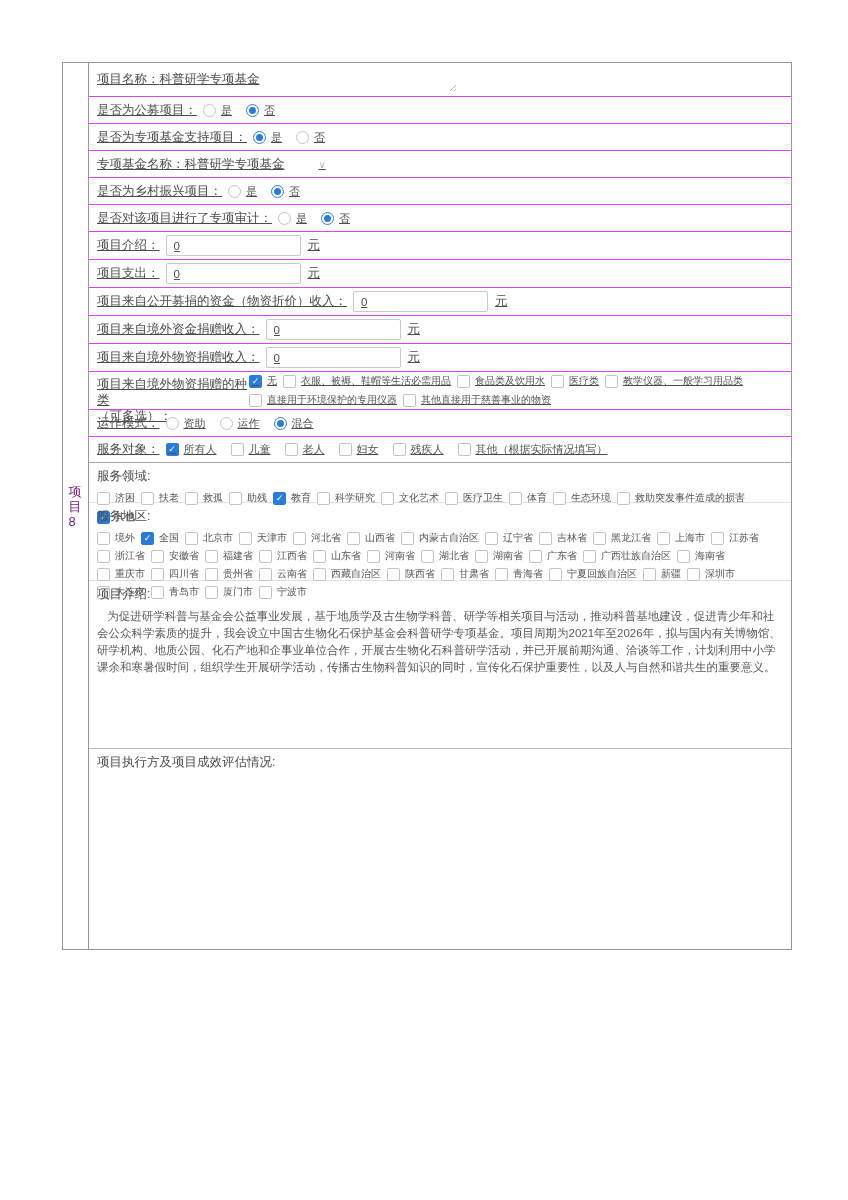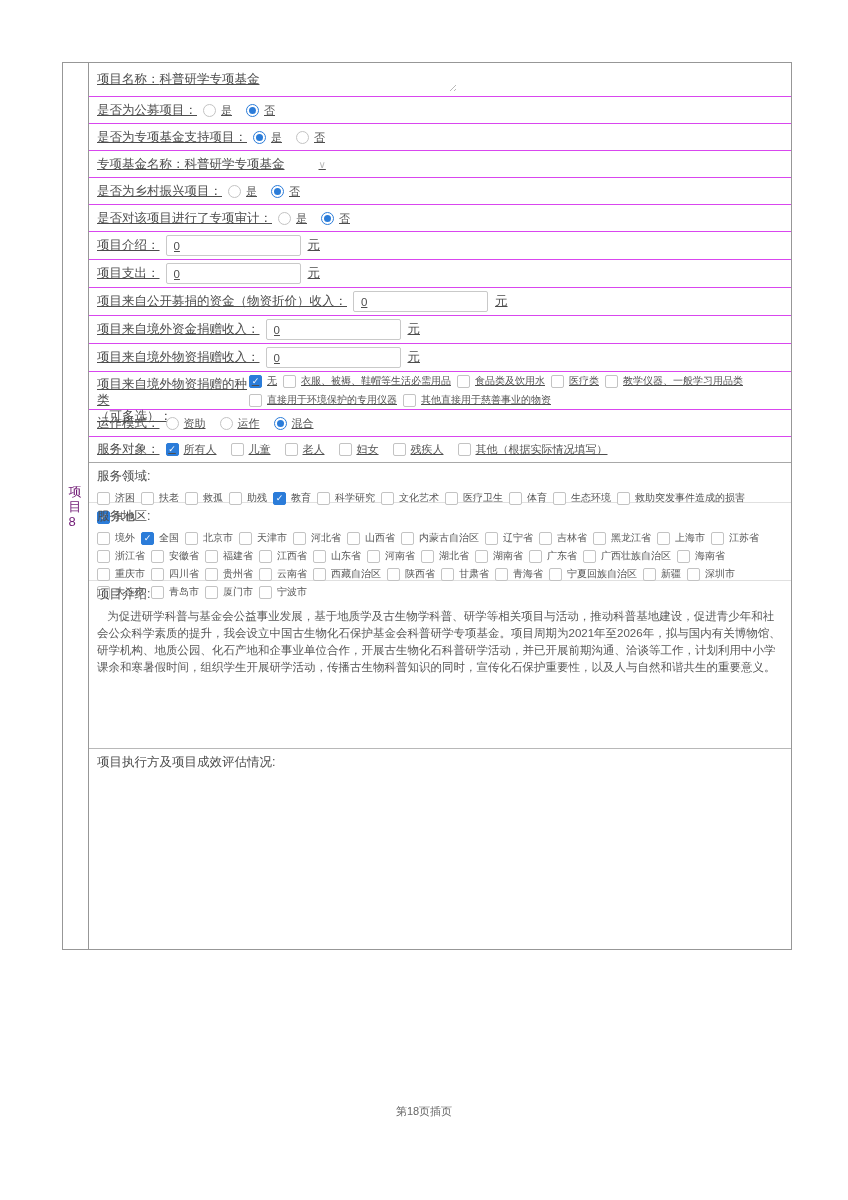--- a/index.html
+++ b/index.html
@@ -479,14 +479,13 @@
         <div class="para">为促进研学科普与基金会公益事业发展，基于地质学及古生物学科普、研学等相关项目与活动，推动科普基地建设，促进青少年和社会公众科学素质的提升，我会设立中国古生物化石保护基金会科普研学专项基金。项目周期为2021年至2026年，拟与国内有关博物馆、研学机构、地质公园、化石产地和企事业单位合作，开展古生物化石科普研学活动，并已开展前期沟通、洽谈等工作，计划利用中小学课余和寒暑假时间，组织学生开展研学活动，传播古生物科普知识的同时，宣传化石保护重要性，以及人与自然和谐共生的重要意义。</div>
       </div>
 
       <div class="block" style="flex:1;border-bottom:none">
         <div class="sect-head">项目执行方及项目成效评估情况:</div>
       </div>
 
     </div>
   </div>
 
-  <div class="footer">第18页插页</div>
 </div>
 
 </body></html>

